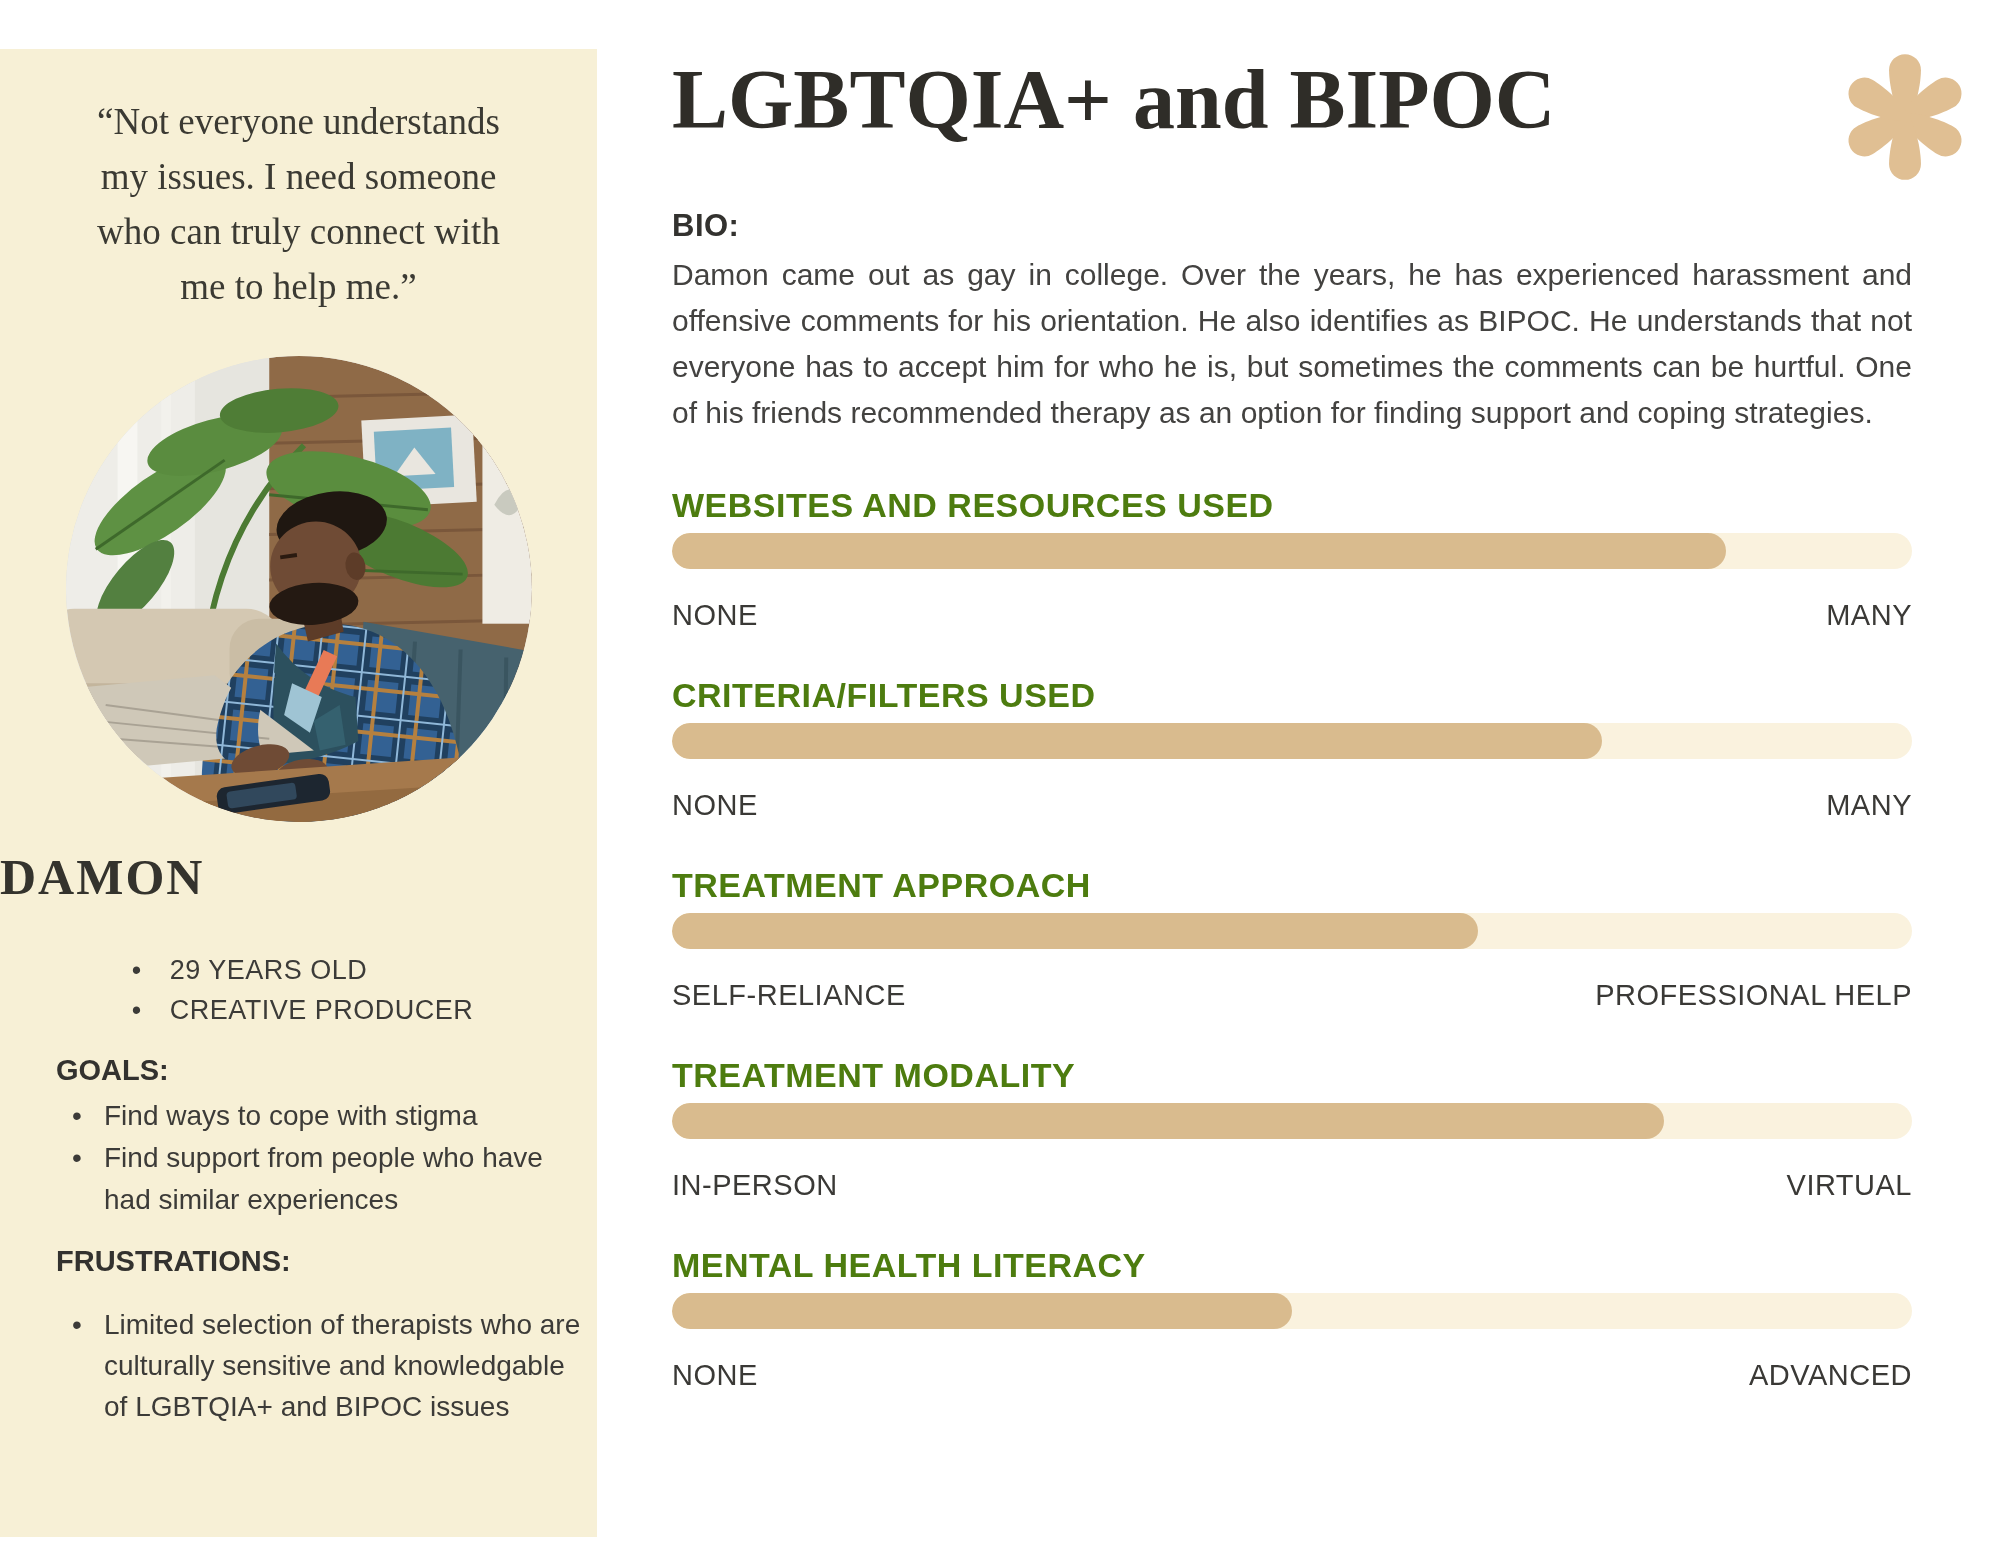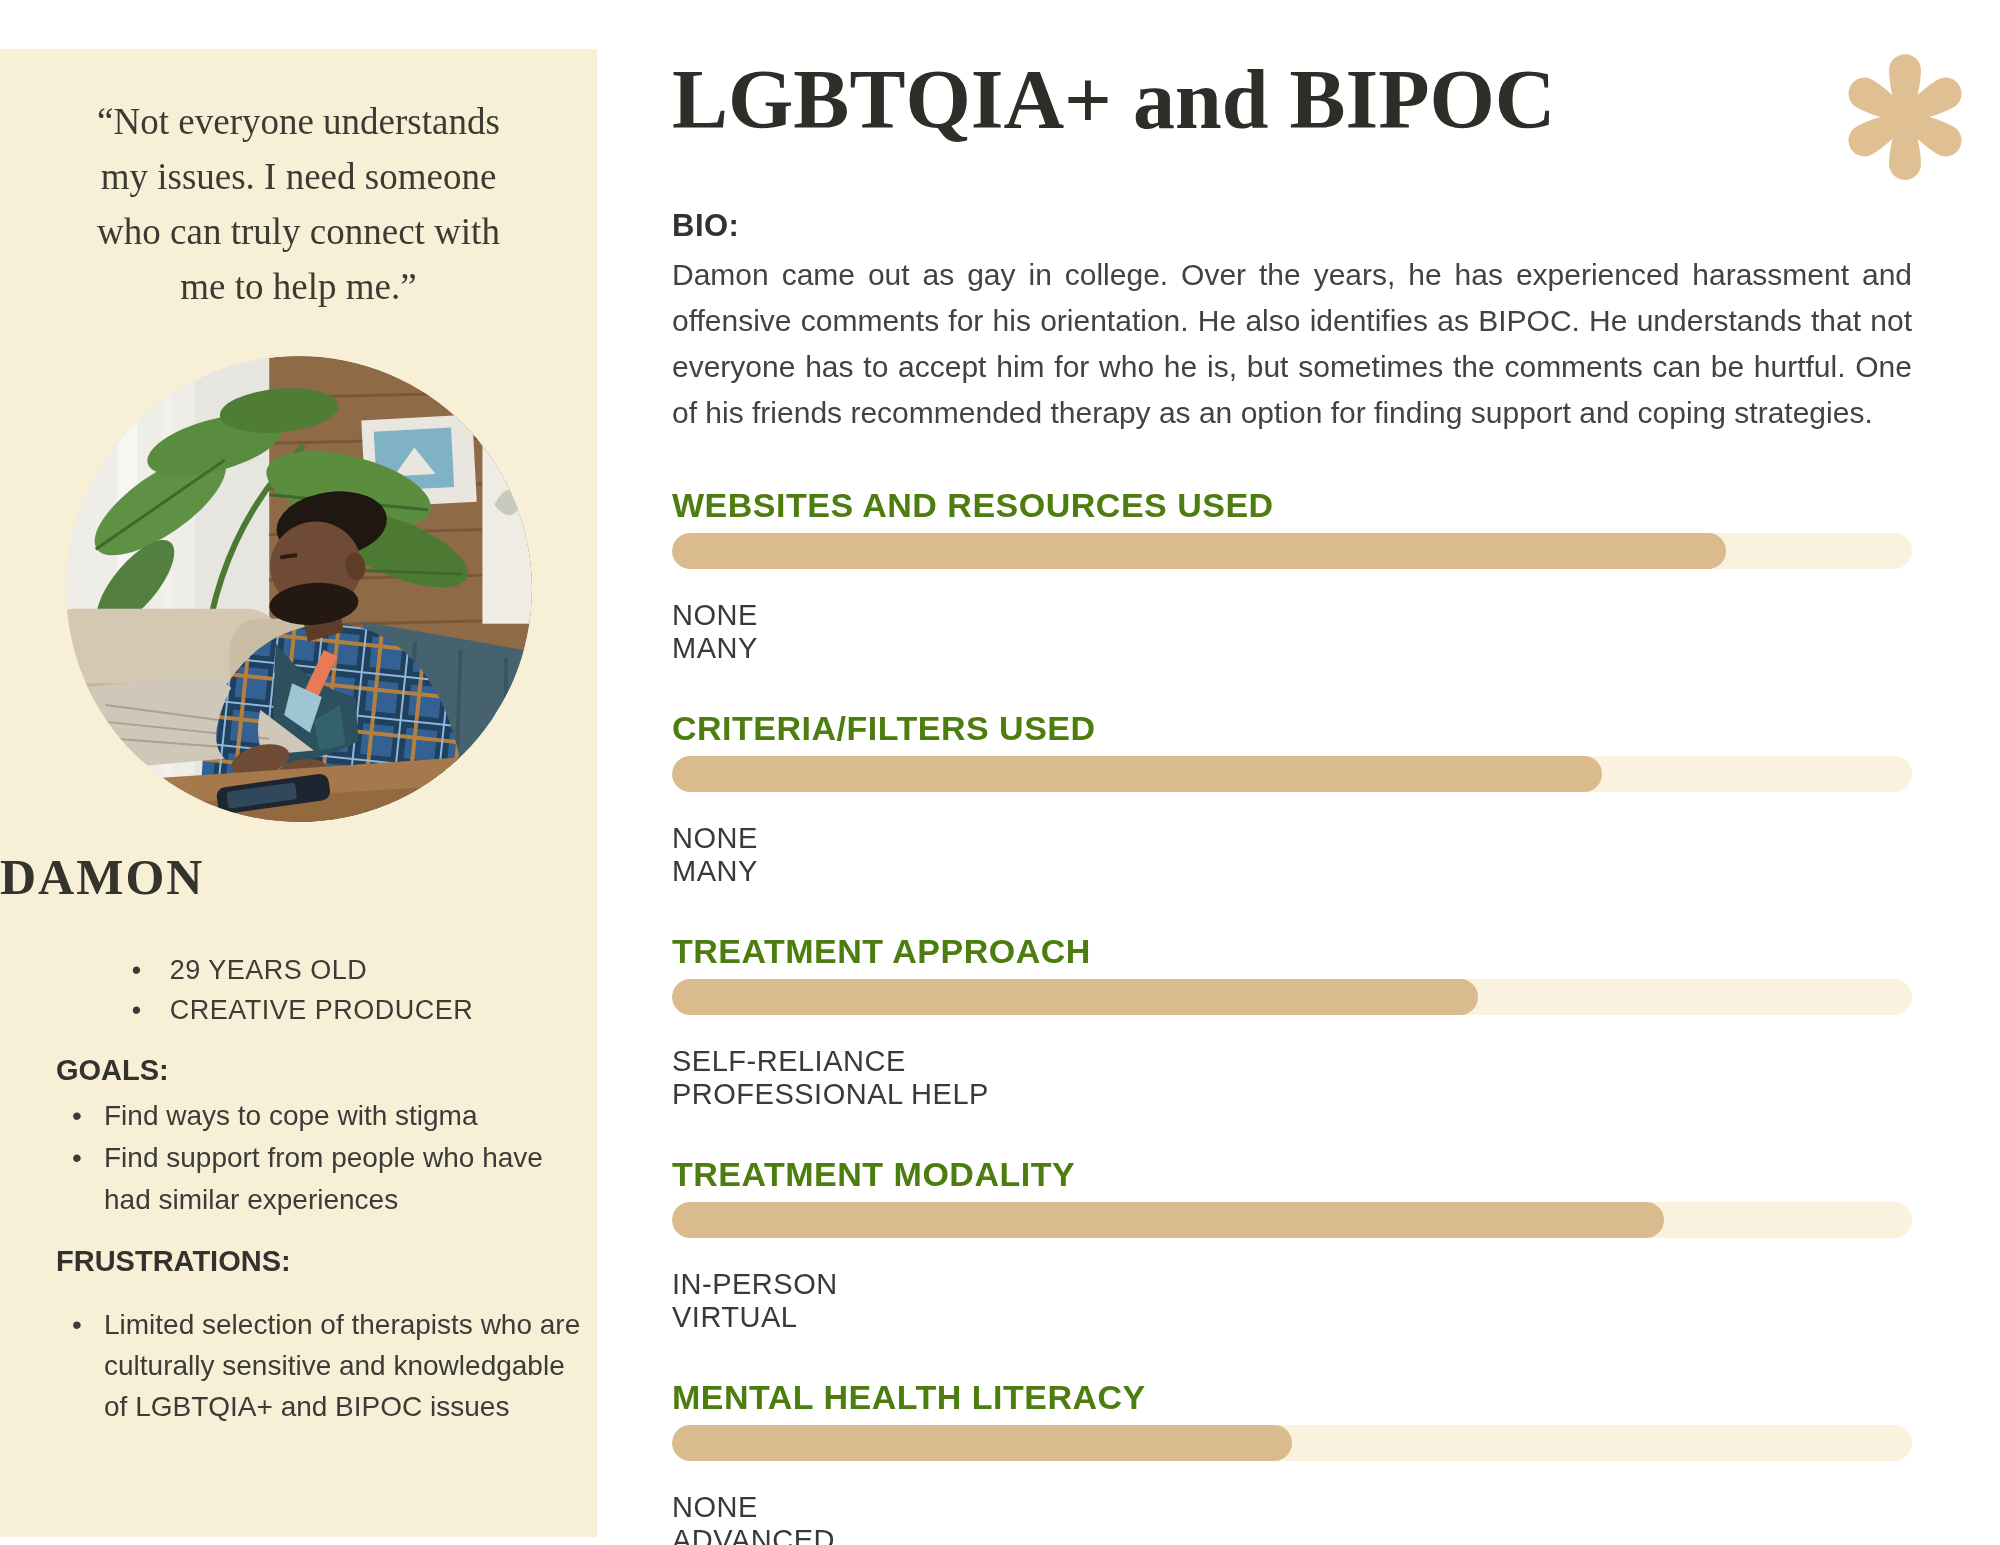--- a/index.html
+++ b/index.html
@@ -33,21 +33,21 @@
          font-weight:700;font-size:84px;line-height:1.05;color:#2f2d28;letter-spacing:0;}
   .asterisk{position:absolute;left:1158px;top:42px;width:150px;height:150px;}
   .bio-label{margin-top:64px;font-size:31px;font-weight:700;letter-spacing:.5px;color:#33322f;}
   .bio{margin:8px 0 0;font-size:30px;line-height:46px;text-align:justify;color:#434240;}
   .sliders{margin-top:50px;}
   .slider{margin-top:44px;}
   .slider-label{margin:0;font-size:34px;font-weight:700;letter-spacing:.5px;color:#4d7c0f;}
   .track{margin-top:8px;height:36px;border-radius:18px;background:#faf2de;overflow:hidden;}
   .fill{height:36px;border-radius:18px;background:#d9bb8e;width:50%;}
   .scale{margin-top:30px;display:flex;justify-content:space-between;
-         font-size:29px;letter-spacing:.5px;color:#3a3936;flex-direction:column;}
+         font-size:29px;letter-spacing:.5px;color:#3a3936;}
 </style>
 </head>
 <body>
 
 <div class="page">
 
   <aside class="sidebar">
     <div class="quote">“Not everyone understands my issues. I need someone who can truly connect with me to help me.”</div>
 
     <div class="photo-wrap">

